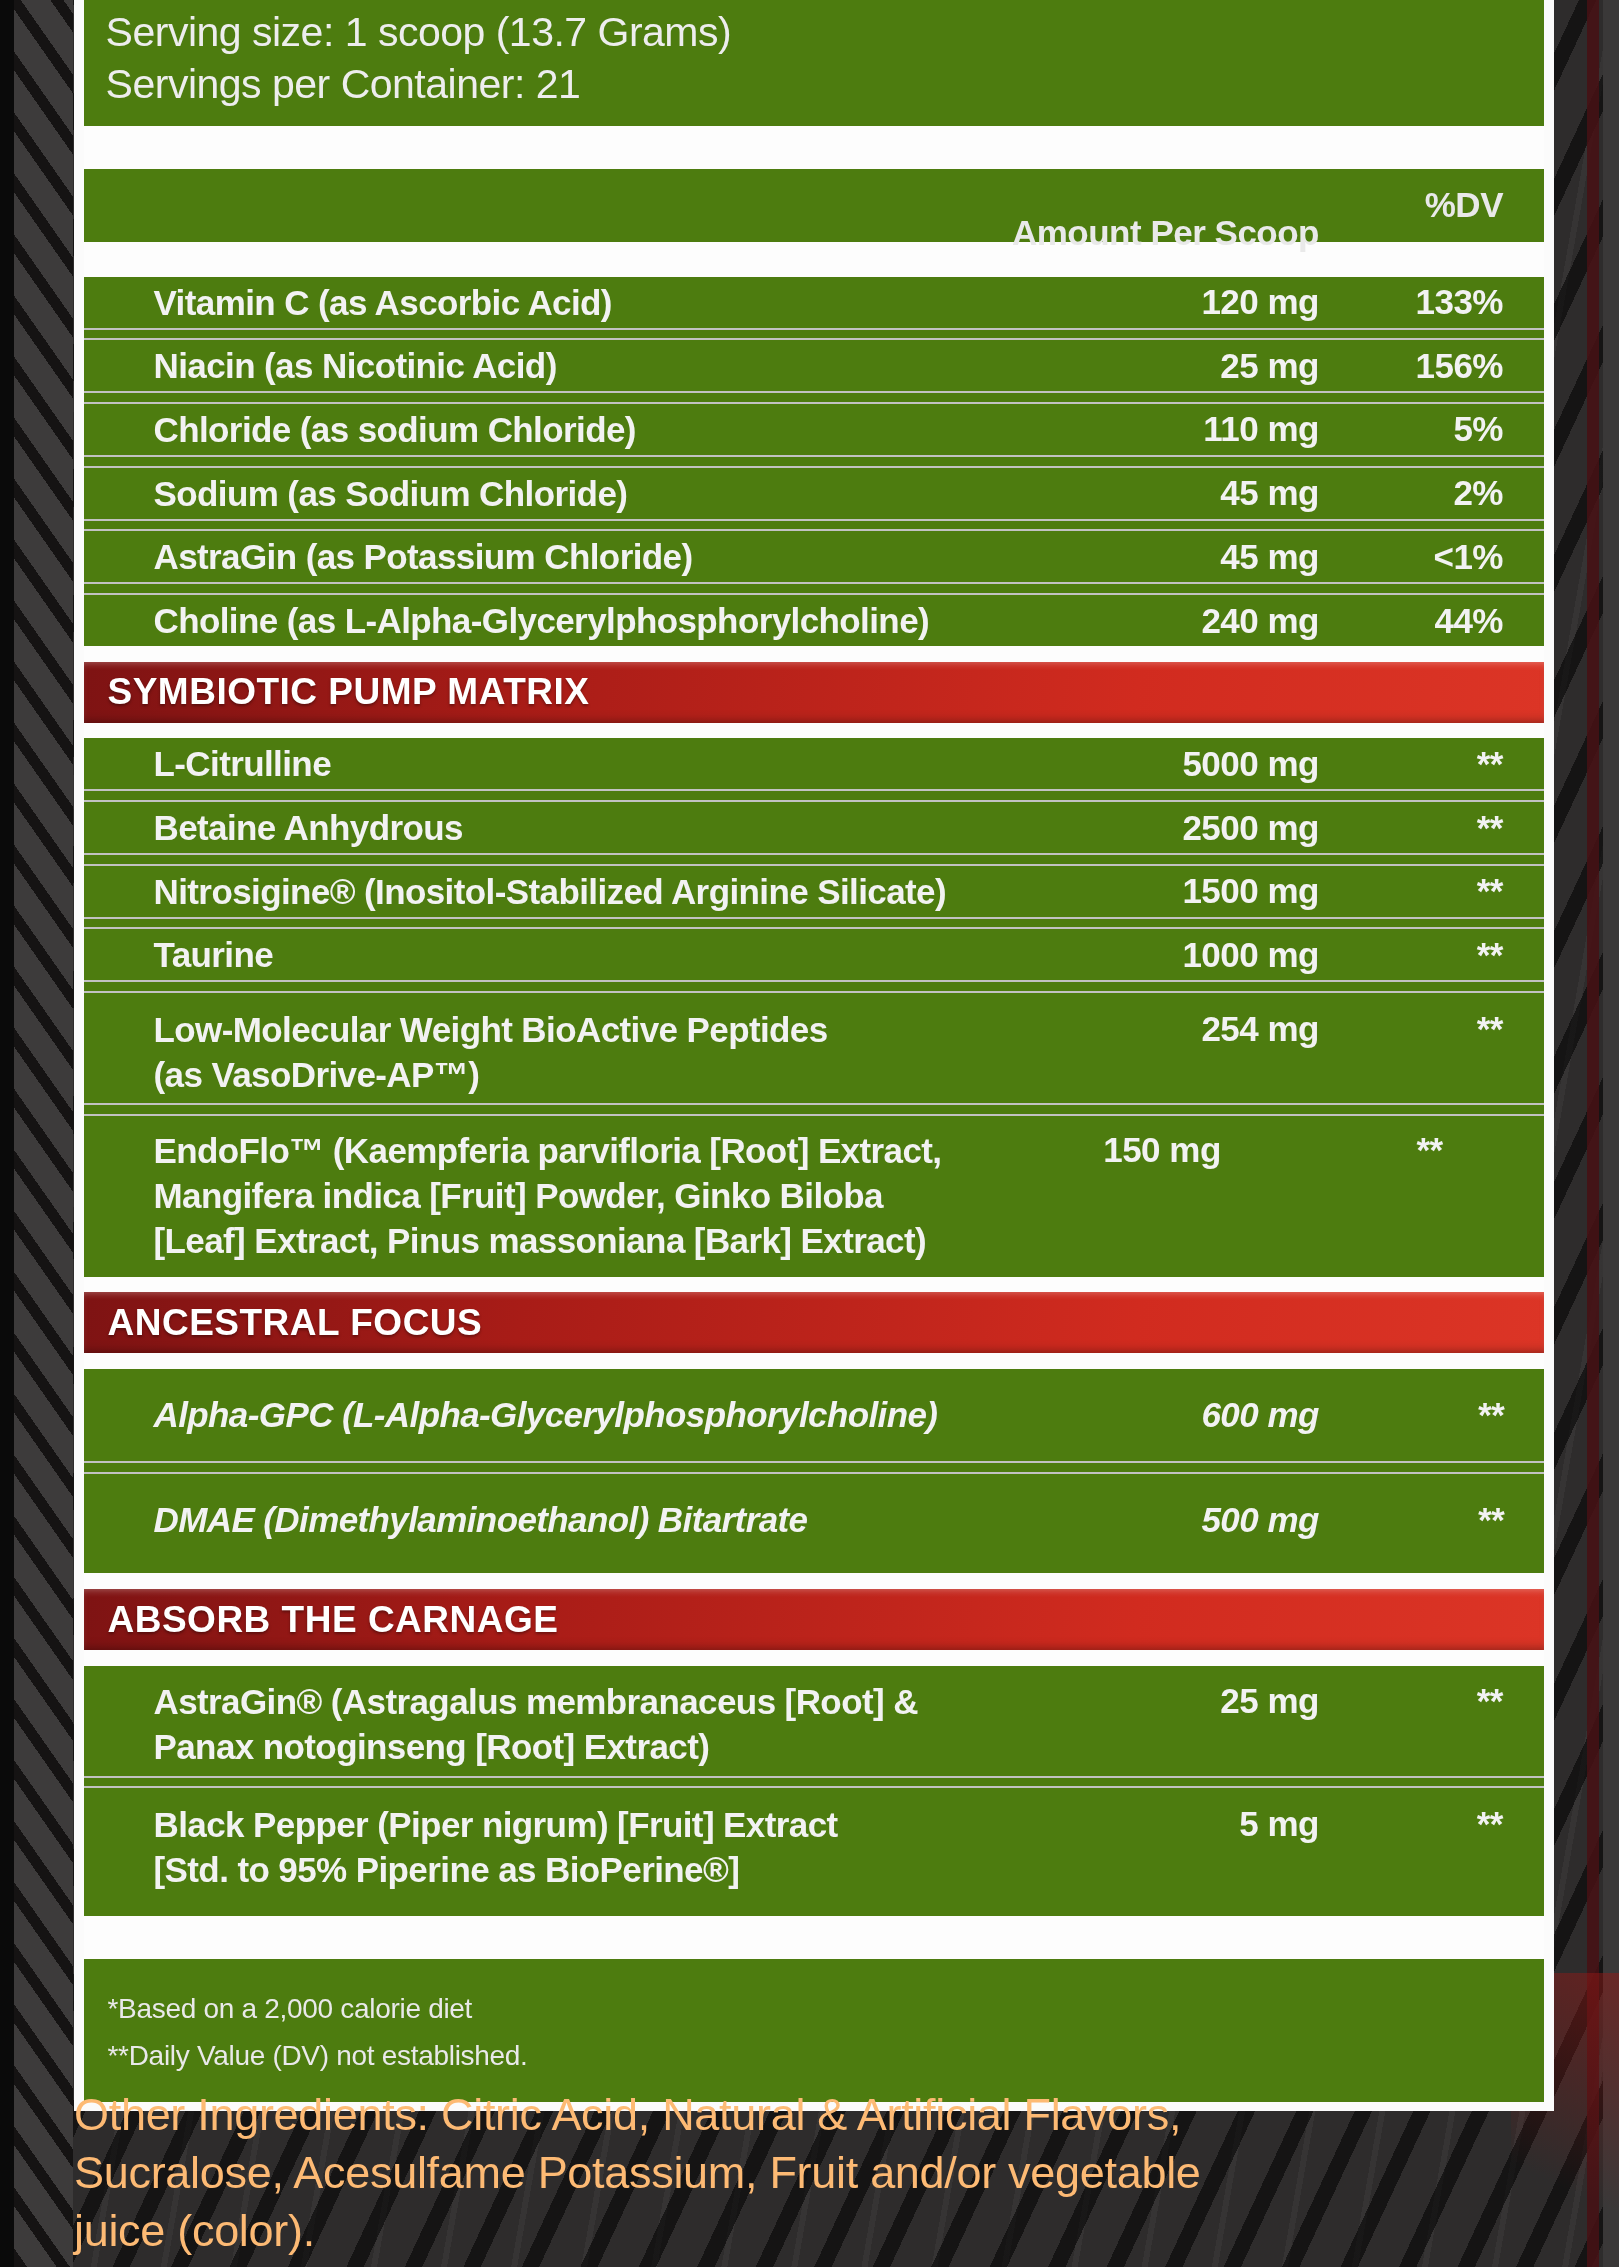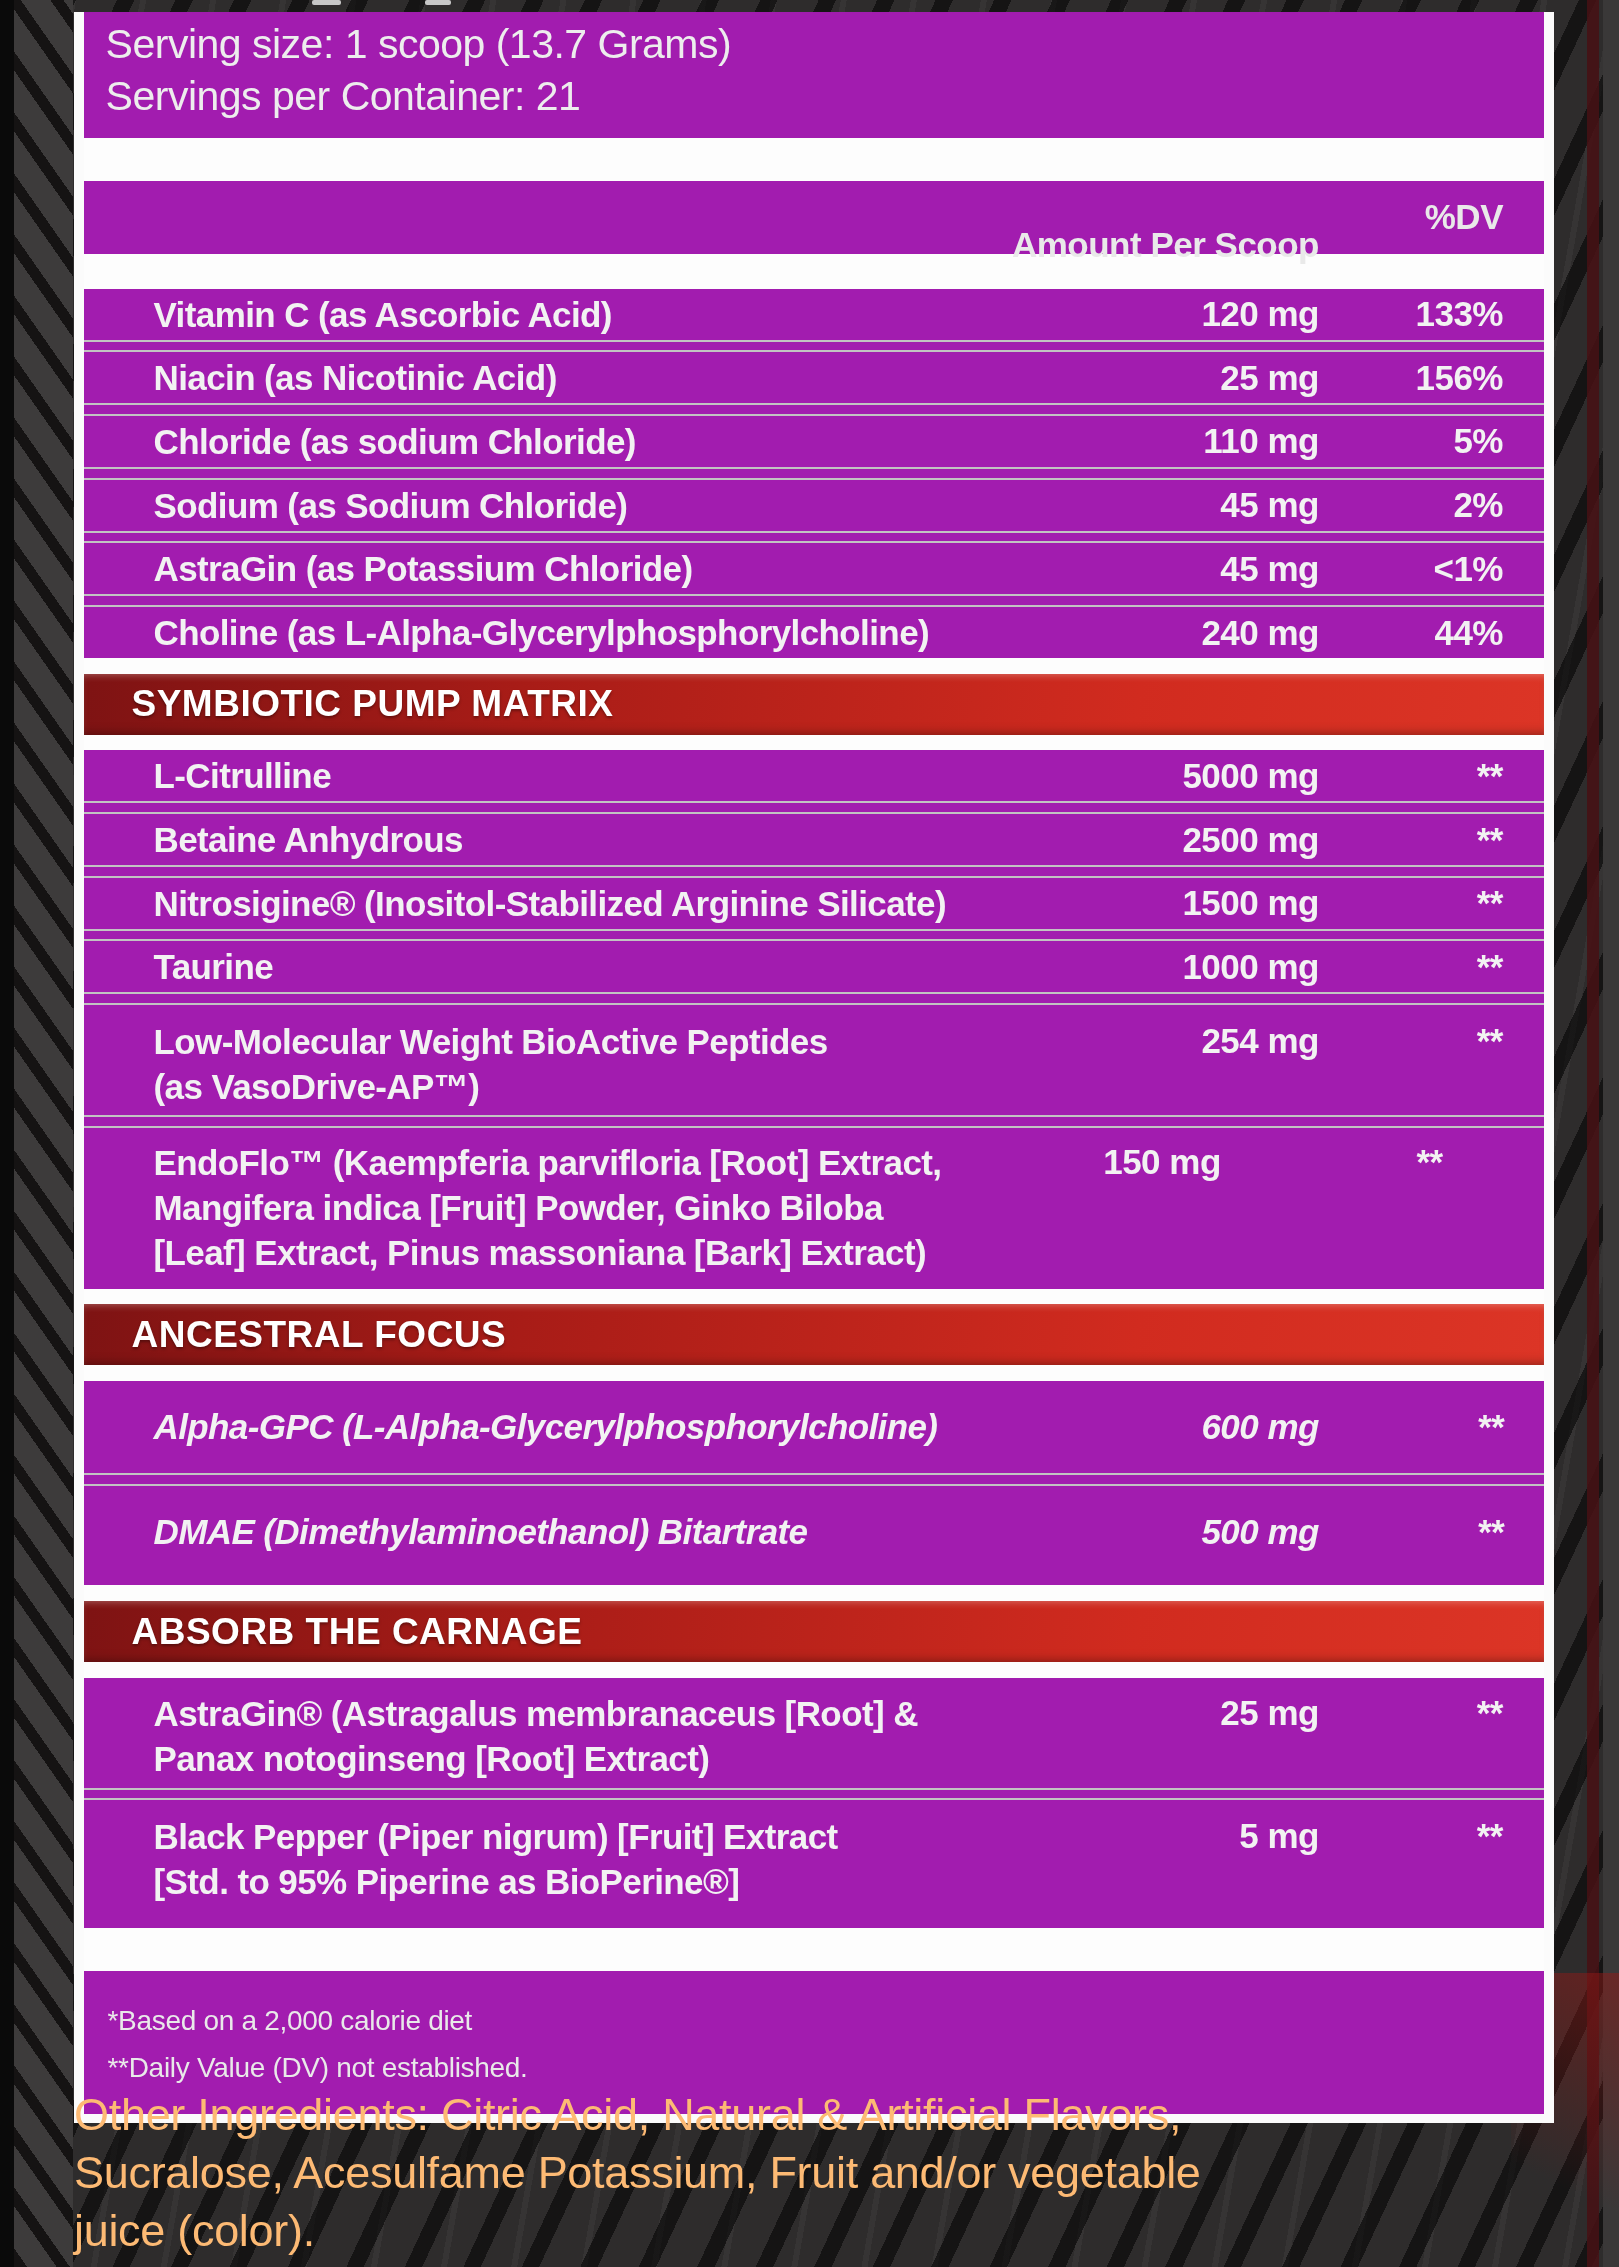--- a/index.html
+++ b/index.html
@@ -24,22 +24,22 @@
   .maroon-line{position:absolute;right:19.6px;top:0;width:12.7px;height:100%;background:#471114;opacity:.85;}
   .edge-right{position:absolute;right:0;top:0;width:15.7px;height:100%;background:#3a3838;}
   .red-corner{position:absolute;right:0;bottom:0;width:108px;height:294px;
     background:linear-gradient(205deg,rgba(150,25,22,.5),rgba(150,25,22,0) 70%);}
   .remnant{position:absolute;background:#c7c7c7;height:4.9px;border-radius:2px;}
   .remnant.a{left:312px;top:0;width:29px;}
   .remnant.b{left:425px;top:0;width:25.5px;}
 
   
   .panel{
-    position:absolute; left:74px; top:12px; width:1460px;
-    background:#a21caf;
+    position:absolute; left:74px; top:0; width:1460px;
+    background:#4d7c0f;
     border-left:10.8px solid #fbfbfb; border-right:10.8px solid #fbfbfb; border-bottom:9.8px solid #fbfbfb;
     color:#efefef;
   }
   .serving{padding:5.9px 29px 0 21.6px; font-size:41px; line-height:52px; font-weight:500; color:#ededed; letter-spacing:-0.5px;}
   .bar{background:#fdfdfd;}
   .bar.b44{height:43px;margin-top:15.7px;}
   .bar.b36{height:35px;}
   .bar.thin{height:15.7px;}
   .bar.final{height:43px;margin-top:17.6px;}
   .col-header{position:relative;height:73px;}
@@ -62,21 +62,20 @@
   .dv{right:41px;width:147px;}
   .r1 .amt,.r1 .dv{top:50%;transform:translateY(-50%);}
   .r2 .amt,.r2 .dv{top:15.7px;}
   .r3 .amt,.r3 .dv{top:13.7px;text-align:center;}
   .sep{height:12.7px;border-top:2.9px solid #c2c2c2;border-bottom:2.9px solid #c2c2c2;box-sizing:border-box;}
 
   .band{
     height:61px;display:flex;align-items:center;
     background:linear-gradient(100deg,#7e1313 0%,#a81c17 30%,#d12b1f 72%,#dc3526 100%);
     box-shadow:inset 0 4.9px 8.8px -4.9px rgba(255,255,255,.4), inset 0 -7.8px 11.8px -7.8px rgba(0,0,0,.45);
-    padding-left:24px;
   }
   .band .title{
     padding-left:23.5px;font-size:37px;font-weight:700;color:#ffffff;letter-spacing:0.5px;
     text-shadow:0 2px 2.9px rgba(0,0,0,.35);
   }
   .sec-1 .bar.top{margin-top:13.7px;}
   .sec-2 .bar.top{margin-top:7.8px;}
 
   .footnotes{padding:25.5px 29px 23.5px 23.5px;font-size:28px;line-height:47px;font-weight:500;color:#e9e9e9;letter-spacing:-0.3px;}
 

